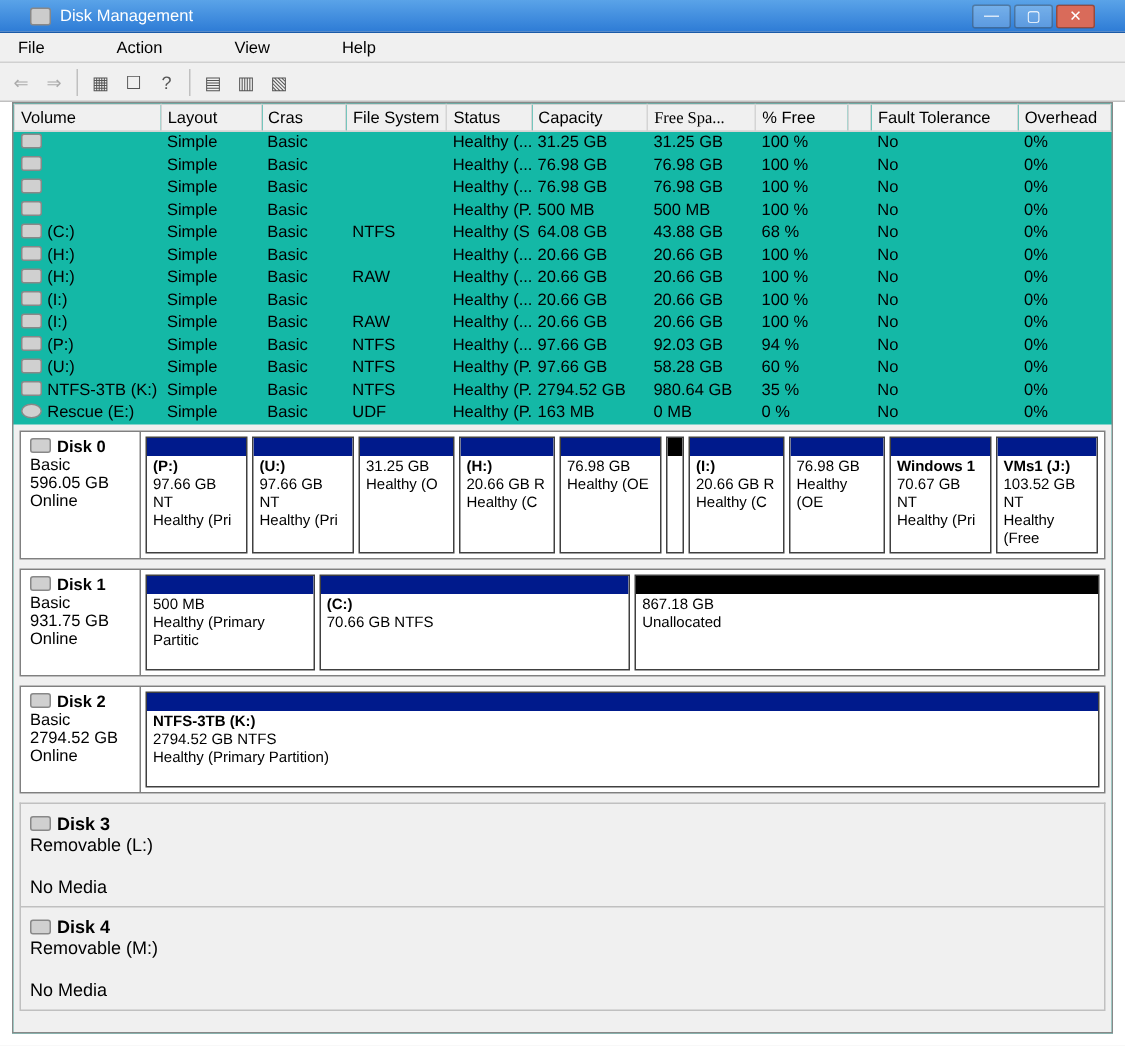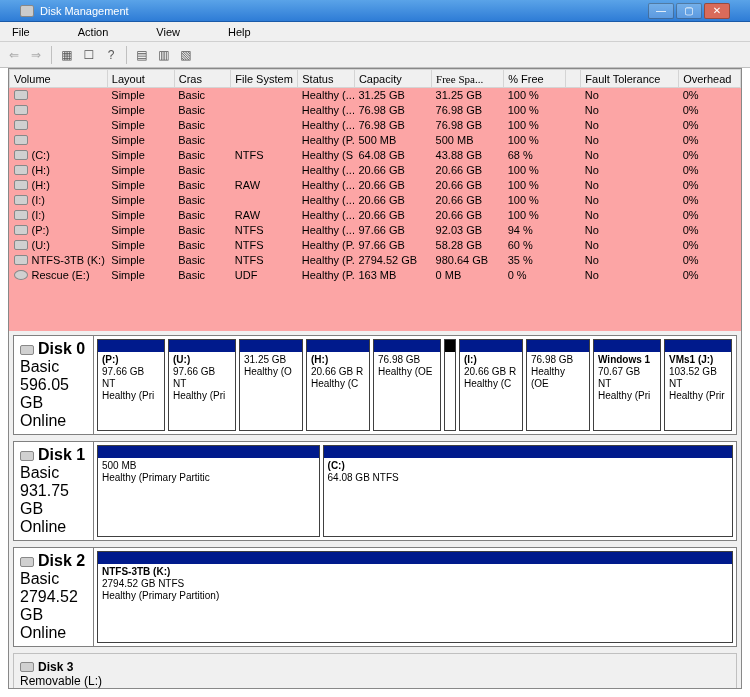--- a/index.html
+++ b/index.html
@@ -8,29 +8,29 @@
 .titlebar .icon { width: 14px; height: 12px; background: #ccc; border: 1px solid #888; border-radius: 2px; margin-right: 6px; }
 .titlebar .spacer { flex: 1; }
 .titlebar .wbtn { width: 26px; height: 16px; margin-left: 2px; background: rgba(255,255,255,0.2); border: 1px solid rgba(0,0,0,0.3); border-radius: 2px; display: flex; align-items: center; justify-content: center; font-size: 10px; cursor: default; }
 .titlebar .wbtn.close { background: #d96b5a; }
 .menubar { height: 20px; background: #f0f0f0; border-bottom: 1px solid #d0d0d0; display: flex; align-items: center; padding: 0 4px; gap: 32px; }
 .menubar span { padding: 2px 8px; cursor: default; }
 .toolbar { height: 26px; background: #f0f0f0; border-bottom: 1px solid #c0c0c0; display: flex; align-items: center; padding: 0 4px; gap: 2px; }
 .tbtn { width: 20px; height: 20px; border: 1px solid transparent; display: flex; align-items: center; justify-content: center; color: #555; font-size: 12px; }
 .tbtn.dim { color: #aaa; }
 .tsep { width: 1px; height: 18px; background: #c0c0c0; margin: 0 3px; }
-.content { position: absolute; top: 68px; left: 8px; right: 8px; bottom: 8px; border: 1px solid #888; background: #fca5a5; display: flex; flex-direction: column; gap: 48px; }
+.content { position: absolute; top: 68px; left: 8px; right: 8px; bottom: 8px; border: 1px solid #888; background: #14b8a6; display: flex; flex-direction: column; }
 .volumes { height: 214px; overflow: hidden; border-bottom: none; display: flex; flex-direction: column; }
 table.vol { width: 100%; border-collapse: collapse; table-layout: fixed; font-size: 11px; }
 table.vol th { text-align: left; font-weight: 400; background: #f0f0f0; border: 1px solid #d4d4d4; padding: 2px 4px; height: 18px; white-space: nowrap; overflow: hidden; }
 table.vol td { padding: 1px 4px; white-space: nowrap; overflow: hidden; text-overflow: clip; height: 15px; }
 .diskicon { display: inline-block; width: 14px; height: 10px; background: #d0d0d0; border: 1px solid #888; border-radius: 2px; margin-right: 4px; vertical-align: -1px; }
 .graphical { flex: 1; overflow-y: auto; background: #f0f0f0; padding: 4px; }
 .diskrow { display: flex; margin-bottom: 6px; background: #fff; border: 1px solid #808080; min-height: 72px; }
-.diskinfo { width: 80px; border-right: 1px solid #808080; padding: 4px 6px; font-size: 16px; background: #fff; }
+.diskinfo { width: 80px; border-right: 1px solid #808080; padding: 4px 6px; font-size: 11px; background: #fff; }
 .diskinfo .dname { font-weight: 700; }
 .partitions { flex: 1; display: flex; padding: 3px; gap: 3px; }
 .part { border: 1px solid #404040; display: flex; flex-direction: column; overflow: hidden; background: #fff; }
 .part .bar { height: 12px; background: #001a8c; }
 .part .bar.unalloc { background: #000; }
 .part .pbody { padding: 2px 4px; font-size: 10px; line-height: 12px; overflow: hidden; flex: 1; }
 .part .pname { font-weight: 700; }
 .removable-row { background: #f0f0f0; border: 1px solid #c0c0c0; border-bottom: none; padding: 6px; font-size: 12px; }
 .removable-row:last-child { border-bottom: 1px solid #c0c0c0; }
 .removable-row .dname { font-weight: 700; }
@@ -341,40 +341,47 @@
               <div class="pname">Windows 1</div>
               <div>70.67 GB NT</div>
               <div>Healthy (Pri</div>
             </div>
           </div>
           <div class="part" style="width: 68px;">
             <div class="bar"></div>
             <div class="pbody">
               <div class="pname">VMs1  (J:)</div>
               <div>103.52 GB NT</div>
-              <div>Healthy (Prir</div>
+              <div>Healthy (Free</div>
             </div>
           </div>
         </div>
       </div>
       <div class="diskrow">
         <div class="diskinfo"><span class="diskicon"></span><span class="dname">Disk 1</span><br>Basic<br>931.75 GB<br>Online</div>
         <div class="partitions">
           <div class="part" style="width: 108px; flex: 108 1 0%;">
             <div class="bar"></div>
             <div class="pbody">
               <div>500 MB</div>
               <div>Healthy (Primary Partitic</div>
             </div>
           </div>
           <div class="part" style="width: 200px; flex: 200 1 0%;">
             <div class="bar"></div>
             <div class="pbody">
               <div class="pname">(C:)</div>
-              <div>64.08 GB NTFS</div>
+              <div>70.66 GB NTFS</div>
+            </div>
+          </div>
+          <div class="part" style="width: 300px; flex: 300 1 0%;">
+            <div class="bar unalloc"></div>
+            <div class="pbody">
+              <div>867.18 GB</div>
+              <div>Unallocated</div>
             </div>
           </div>
         </div>
       </div>
       <div class="diskrow">
         <div class="diskinfo"><span class="diskicon"></span><span class="dname">Disk 2</span><br>Basic<br>2794.52 GB<br>Online</div>
         <div class="partitions">
           <div class="part" style="width: 612px; flex: 612 1 0%;">
             <div class="bar"></div>
             <div class="pbody">

